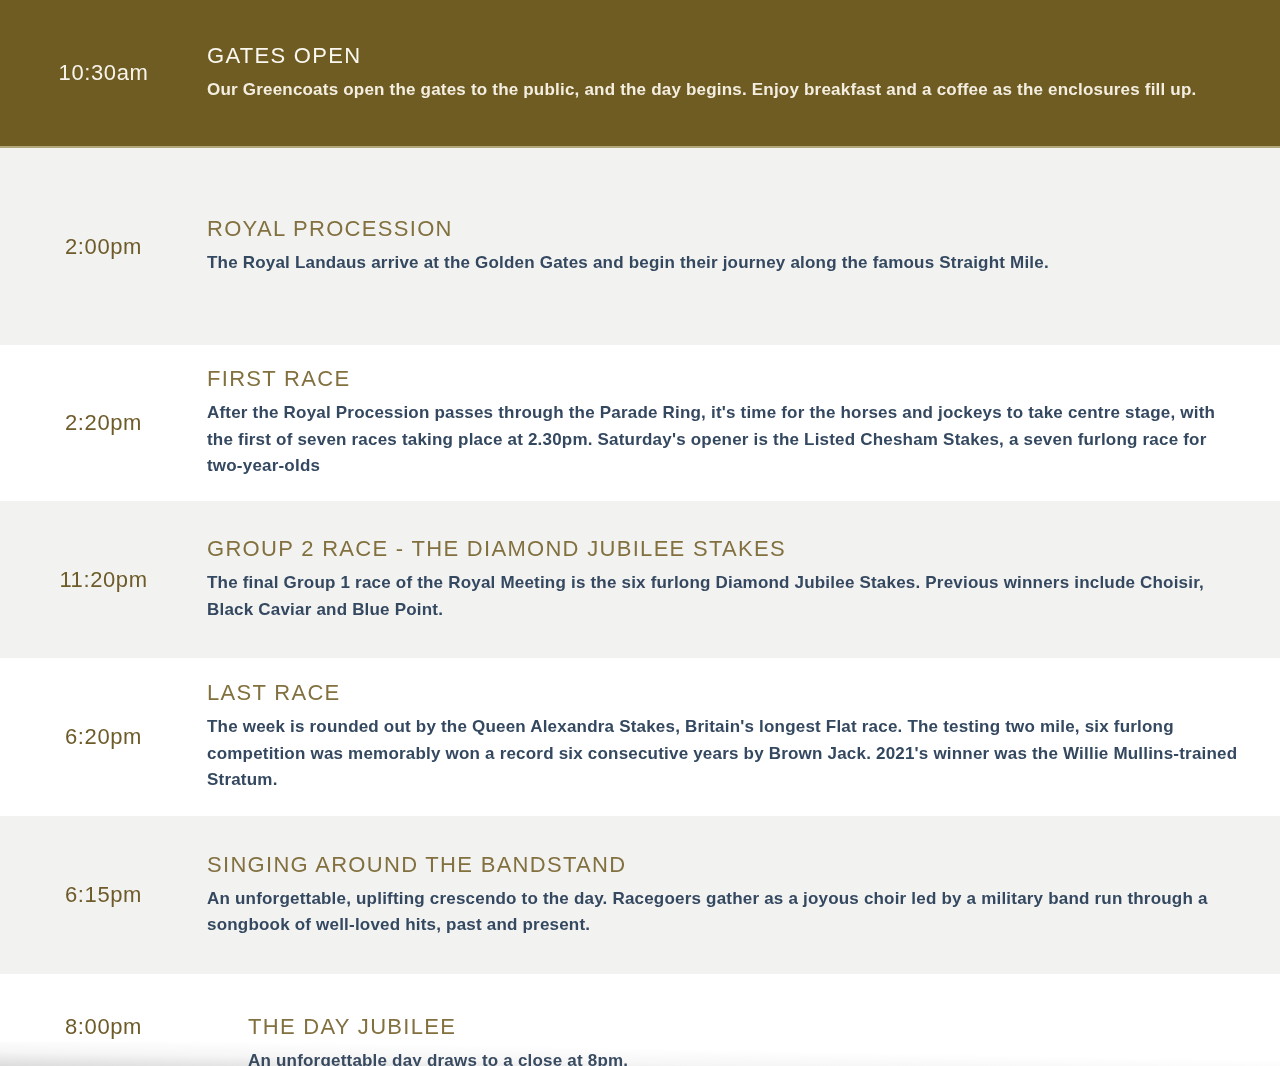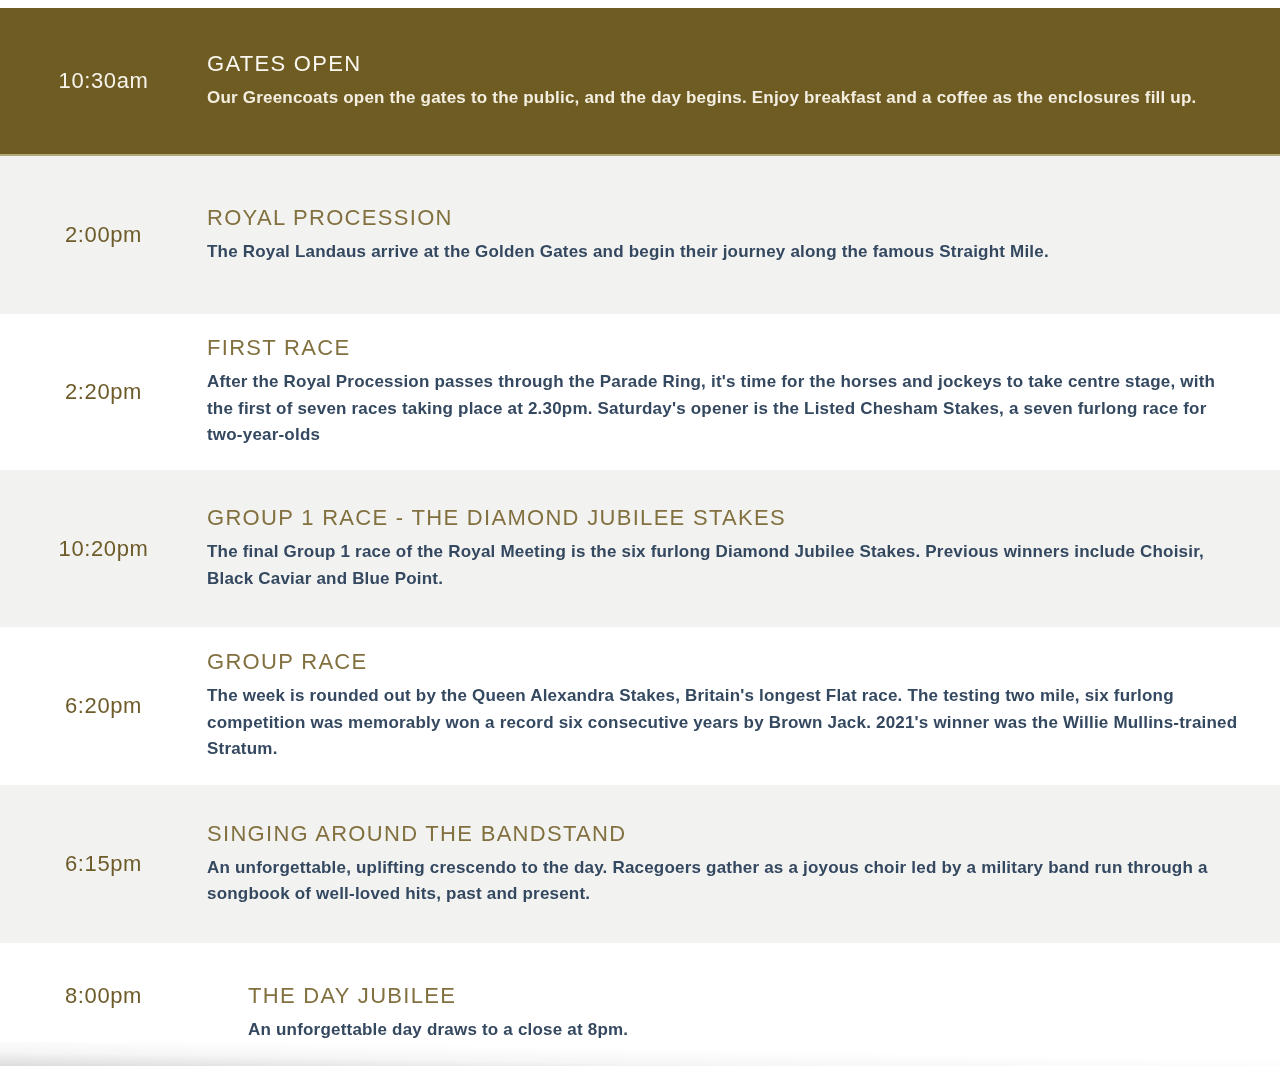--- a/index.html
+++ b/index.html
@@ -16,33 +16,32 @@
     overflow: hidden;
   }
   .row {
     display: flex;
     align-items: center;
     box-sizing: border-box;
     width: 100%;
     cursor: pointer;
   }
   .row:nth-child(1) { height: 148px; }
-  .row:nth-child(2) { height: 158px; }
+  .row:nth-child(2) { height: 197px; }
   .row:nth-child(3) { height: 156px; }
   .row:nth-child(4) { height: 157px; }
   .row:nth-child(5) { height: 158px; }
   .row:nth-child(6) { height: 158px; }
   .row:nth-child(7) { height: 131px; align-items: flex-start; padding-top: 40px; gap: 41px; }
 
   .row.white { background: #ffffff; }
   .row.gray  { background: #f2f2f1; }
   .row.gold  {
     background: #6f5c23;
     border-bottom: 2px solid #b2a87b;
-    margin-top: 8px;
   }
 
   .time-col {
     flex: 0 0 207px;
     width: 207px;
     text-align: center;
     font-size: 22px;
     letter-spacing: 0.6px;
     color: #6e5b2a;
   }
@@ -106,31 +105,31 @@
 
   <div class="row white">
     <div class="time-col">2:20pm</div>
     <div class="content-col">
       <div class="event-title">FIRST RACE</div>
       <div class="event-desc">After the Royal Procession passes through the Parade Ring, it's time for the horses and jockeys to take centre stage, with the first of seven races taking place at 2.30pm. Saturday's opener is the Listed Chesham Stakes, a seven furlong race for two-year-olds</div>
     </div>
   </div>
 
   <div class="row gray">
-    <div class="time-col">10:20pm</div>
+    <div class="time-col">11:20pm</div>
     <div class="content-col">
-      <div class="event-title">GROUP 1 RACE - THE DIAMOND JUBILEE STAKES</div>
+      <div class="event-title">GROUP 2 RACE - THE DIAMOND JUBILEE STAKES</div>
       <div class="event-desc">The final Group 1 race of the Royal Meeting is the six furlong Diamond Jubilee Stakes. Previous winners include Choisir, Black Caviar and Blue Point.</div>
     </div>
   </div>
 
   <div class="row white">
     <div class="time-col">6:20pm</div>
     <div class="content-col">
-      <div class="event-title">GROUP RACE</div>
+      <div class="event-title">LAST RACE</div>
       <div class="event-desc">The week is rounded out by the Queen Alexandra Stakes, Britain's longest Flat race. The testing two mile, six furlong competition was memorably won a record six consecutive years by Brown Jack. 2021's winner was the Willie Mullins-trained Stratum.</div>
     </div>
   </div>
 
   <div class="row gray">
     <div class="time-col">6:15pm</div>
     <div class="content-col">
       <div class="event-title">SINGING AROUND THE BANDSTAND</div>
       <div class="event-desc">An unforgettable, uplifting crescendo to the day. Racegoers gather as a joyous choir led by a military band run through a songbook of well-loved hits, past and present.</div>
     </div>

